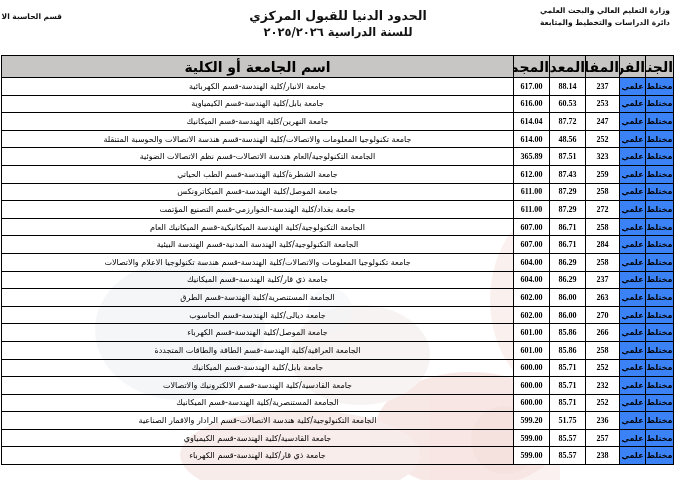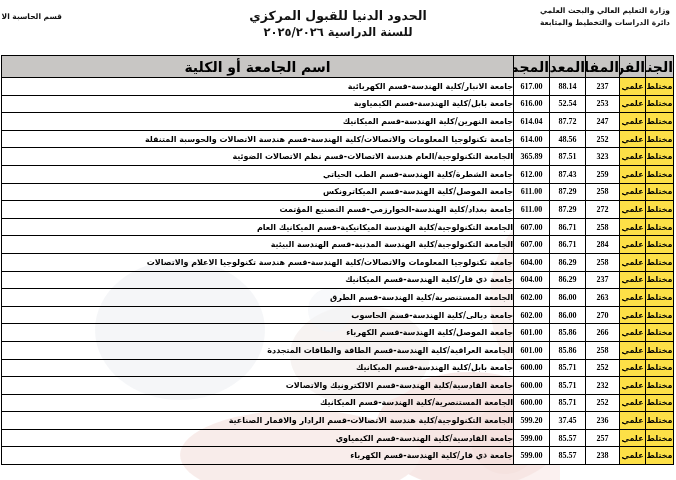--- a/index.html
+++ b/index.html
@@ -106,41 +106,41 @@
     vertical-align: middle;
   }
   th.c-name { width: 512px; }
   th.c-total { width: 36px; }
   th.c-avg { width: 36px; }
   th.c-pref { width: 34px; }
   th.c-branch { width: 26px; }
   th.c-gender { width: 28px; }
 
   td.c-name {
-    text-align: right;
+    text-align: center;
     padding-left: 4px;
-    font-weight: bold;
+    font-weight: normal;
     font-size: 7.6px;
     background: transparent;
   }
   td.c-total,
   td.c-avg,
   td.c-pref {
     text-align: center;
     font-weight: bold;
     font-size: 8.4px;
     background: #ffffff;
     font-family: "Liberation Serif", "DejaVu Serif", serif;
   }
   td.c-branch,
   td.c-gender {
     text-align: center;
     font-weight: bold;
     font-size: 7.4px;
-    background: #fde047;
+    background: #3b82f6;
   }
 </style>
 </head>
 <body>
 
 <div id="page">
 
   <svg id="watermark" viewBox="0 0 676 480" preserveAspectRatio="none" aria-hidden="true">
     <g opacity="0.30">
       <ellipse cx="470" cy="430" rx="95" ry="58" fill="#e6b5b0"></ellipse>
@@ -188,21 +188,21 @@
             <td class="c-branch">علمي</td>
             <td class="c-pref">237</td>
             <td class="c-avg">88.14</td>
             <td class="c-total">617.00</td>
             <td class="c-name">جامعة الانبار/كلية الهندسة-قسم الكهربائية</td>
           </tr>
           <tr>
             <td class="c-gender">مختلط</td>
             <td class="c-branch">علمي</td>
             <td class="c-pref">253</td>
-            <td class="c-avg">52.54</td>
+            <td class="c-avg">60.53</td>
             <td class="c-total">616.00</td>
             <td class="c-name">جامعة بابل/كلية الهندسة-قسم الكيمياوية</td>
           </tr>
           <tr>
             <td class="c-gender">مختلط</td>
             <td class="c-branch">علمي</td>
             <td class="c-pref">247</td>
             <td class="c-avg">87.72</td>
             <td class="c-total">614.04</td>
             <td class="c-name">جامعة النهرين/كلية الهندسة-قسم الميكانيك</td>
@@ -332,21 +332,21 @@
             <td class="c-branch">علمي</td>
             <td class="c-pref">252</td>
             <td class="c-avg">85.71</td>
             <td class="c-total">600.00</td>
             <td class="c-name">الجامعة المستنصرية/كلية الهندسة-قسم الميكانيك</td>
           </tr>
           <tr>
             <td class="c-gender">مختلط</td>
             <td class="c-branch">علمي</td>
             <td class="c-pref">236</td>
-            <td class="c-avg">37.45</td>
+            <td class="c-avg">51.75</td>
             <td class="c-total">599.20</td>
             <td class="c-name">الجامعة التكنولوجية/كلية هندسة الاتصالات-قسم الرادار والاقمار الصناعية</td>
           </tr>
           <tr>
             <td class="c-gender">مختلط</td>
             <td class="c-branch">علمي</td>
             <td class="c-pref">257</td>
             <td class="c-avg">85.57</td>
             <td class="c-total">599.00</td>
             <td class="c-name">جامعة القادسية/كلية الهندسة-قسم الكيمياوي</td>

